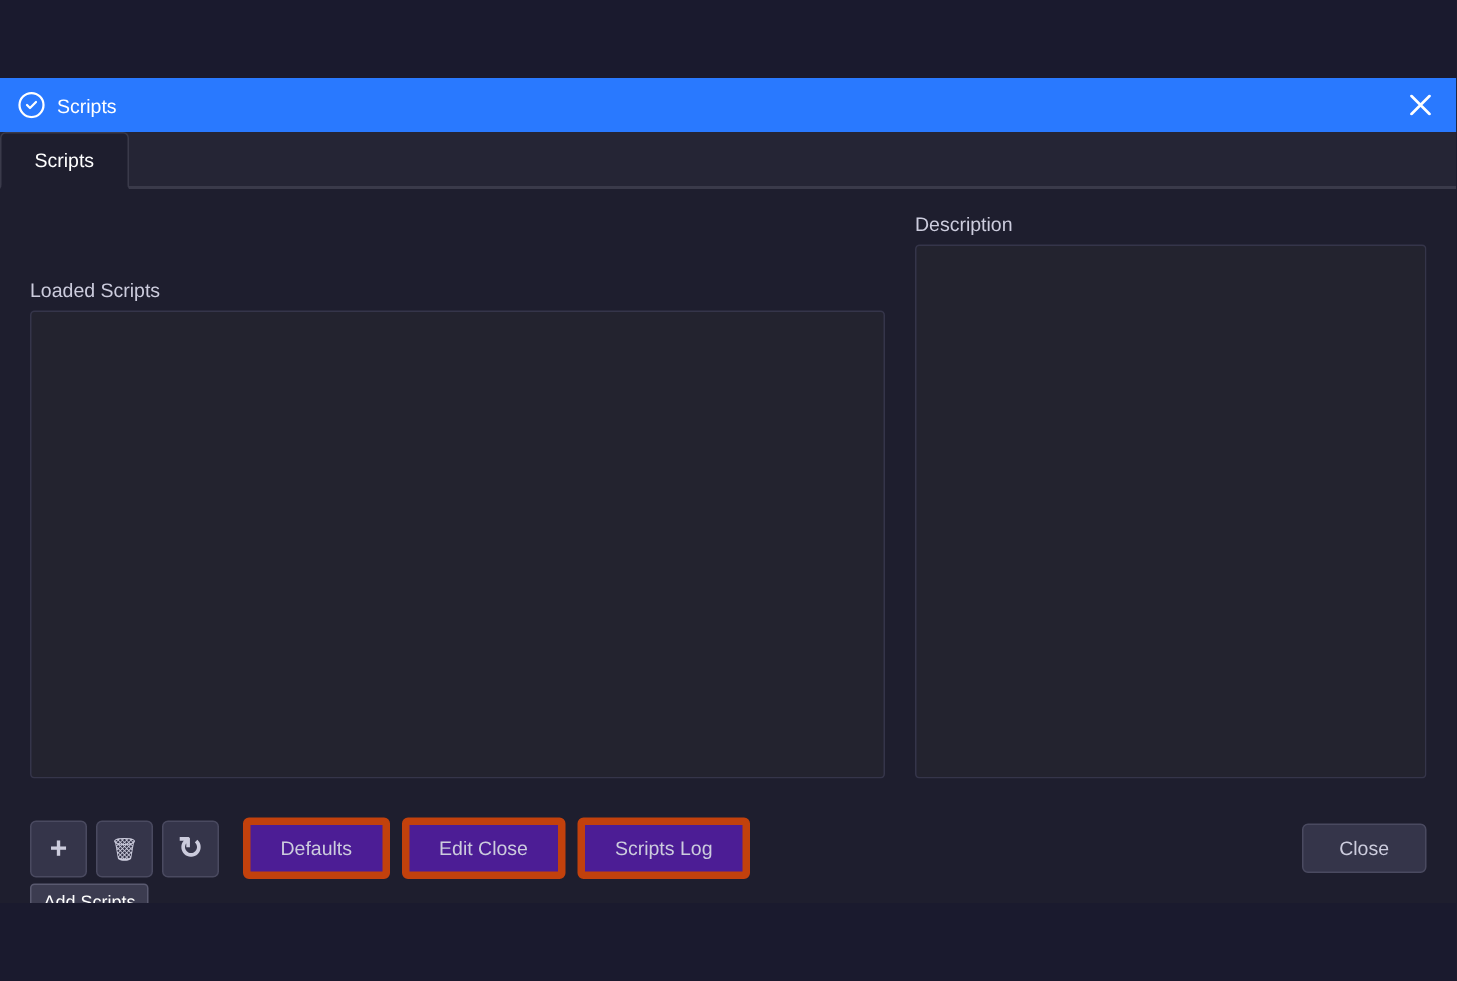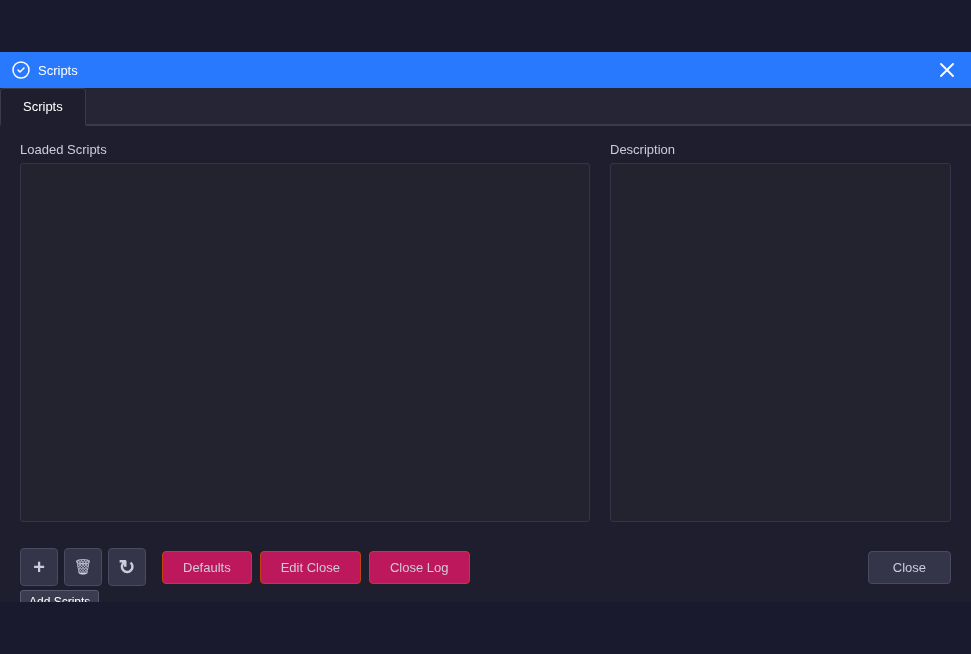--- a/index.html
+++ b/index.html
@@ -107,20 +107,21 @@
       gap: 20px;
       flex: 1;
       overflow: hidden;
     }
 
     .left-panel {
       display: flex;
       flex-direction: column;
       flex: 0 0 570px;
       gap: 6px;
+      margin-top: 44px;
     }
 
     .right-panel {
       display: flex;
       flex-direction: column;
       flex: 1;
       gap: 6px;
     }
 
     .panel-label {
@@ -195,22 +196,22 @@
     }
 
     .action-buttons {
       display: flex;
       gap: 8px;
       align-items: center;
     }
 
     .action-btn {
       padding: 8px 20px;
-      background: #be185d;
-      border: 1px solid #c2410c;
+      background: #4c1d95;
+      border: 5px solid #c2410c;
       border-radius: 4px;
       color: #ccccdd;
       font-size: 13px;
       cursor: pointer;
     }
 
     .bottom-right {
       display: flex;
       align-items: center;
     }
@@ -278,21 +279,21 @@
           <div class="icon-btn">
             <span style="font-size:20px; font-weight:bold;">↻</span>
           </div>
         </div>
         <div class="tooltip">Add Scripts</div>
       </div>
 
       <div class="action-buttons" style="margin-top:0;">
         <button class="action-btn">Defaults</button>
         <button class="action-btn">Edit Close</button>
-        <button class="action-btn">Close Log</button>
+        <button class="action-btn">Scripts Log</button>
       </div>
     </div>
 
     <div class="bottom-right">
       <button class="close-dialog-btn">Close</button>
     </div>
   </div>
 </div>
 
 </body></html>

